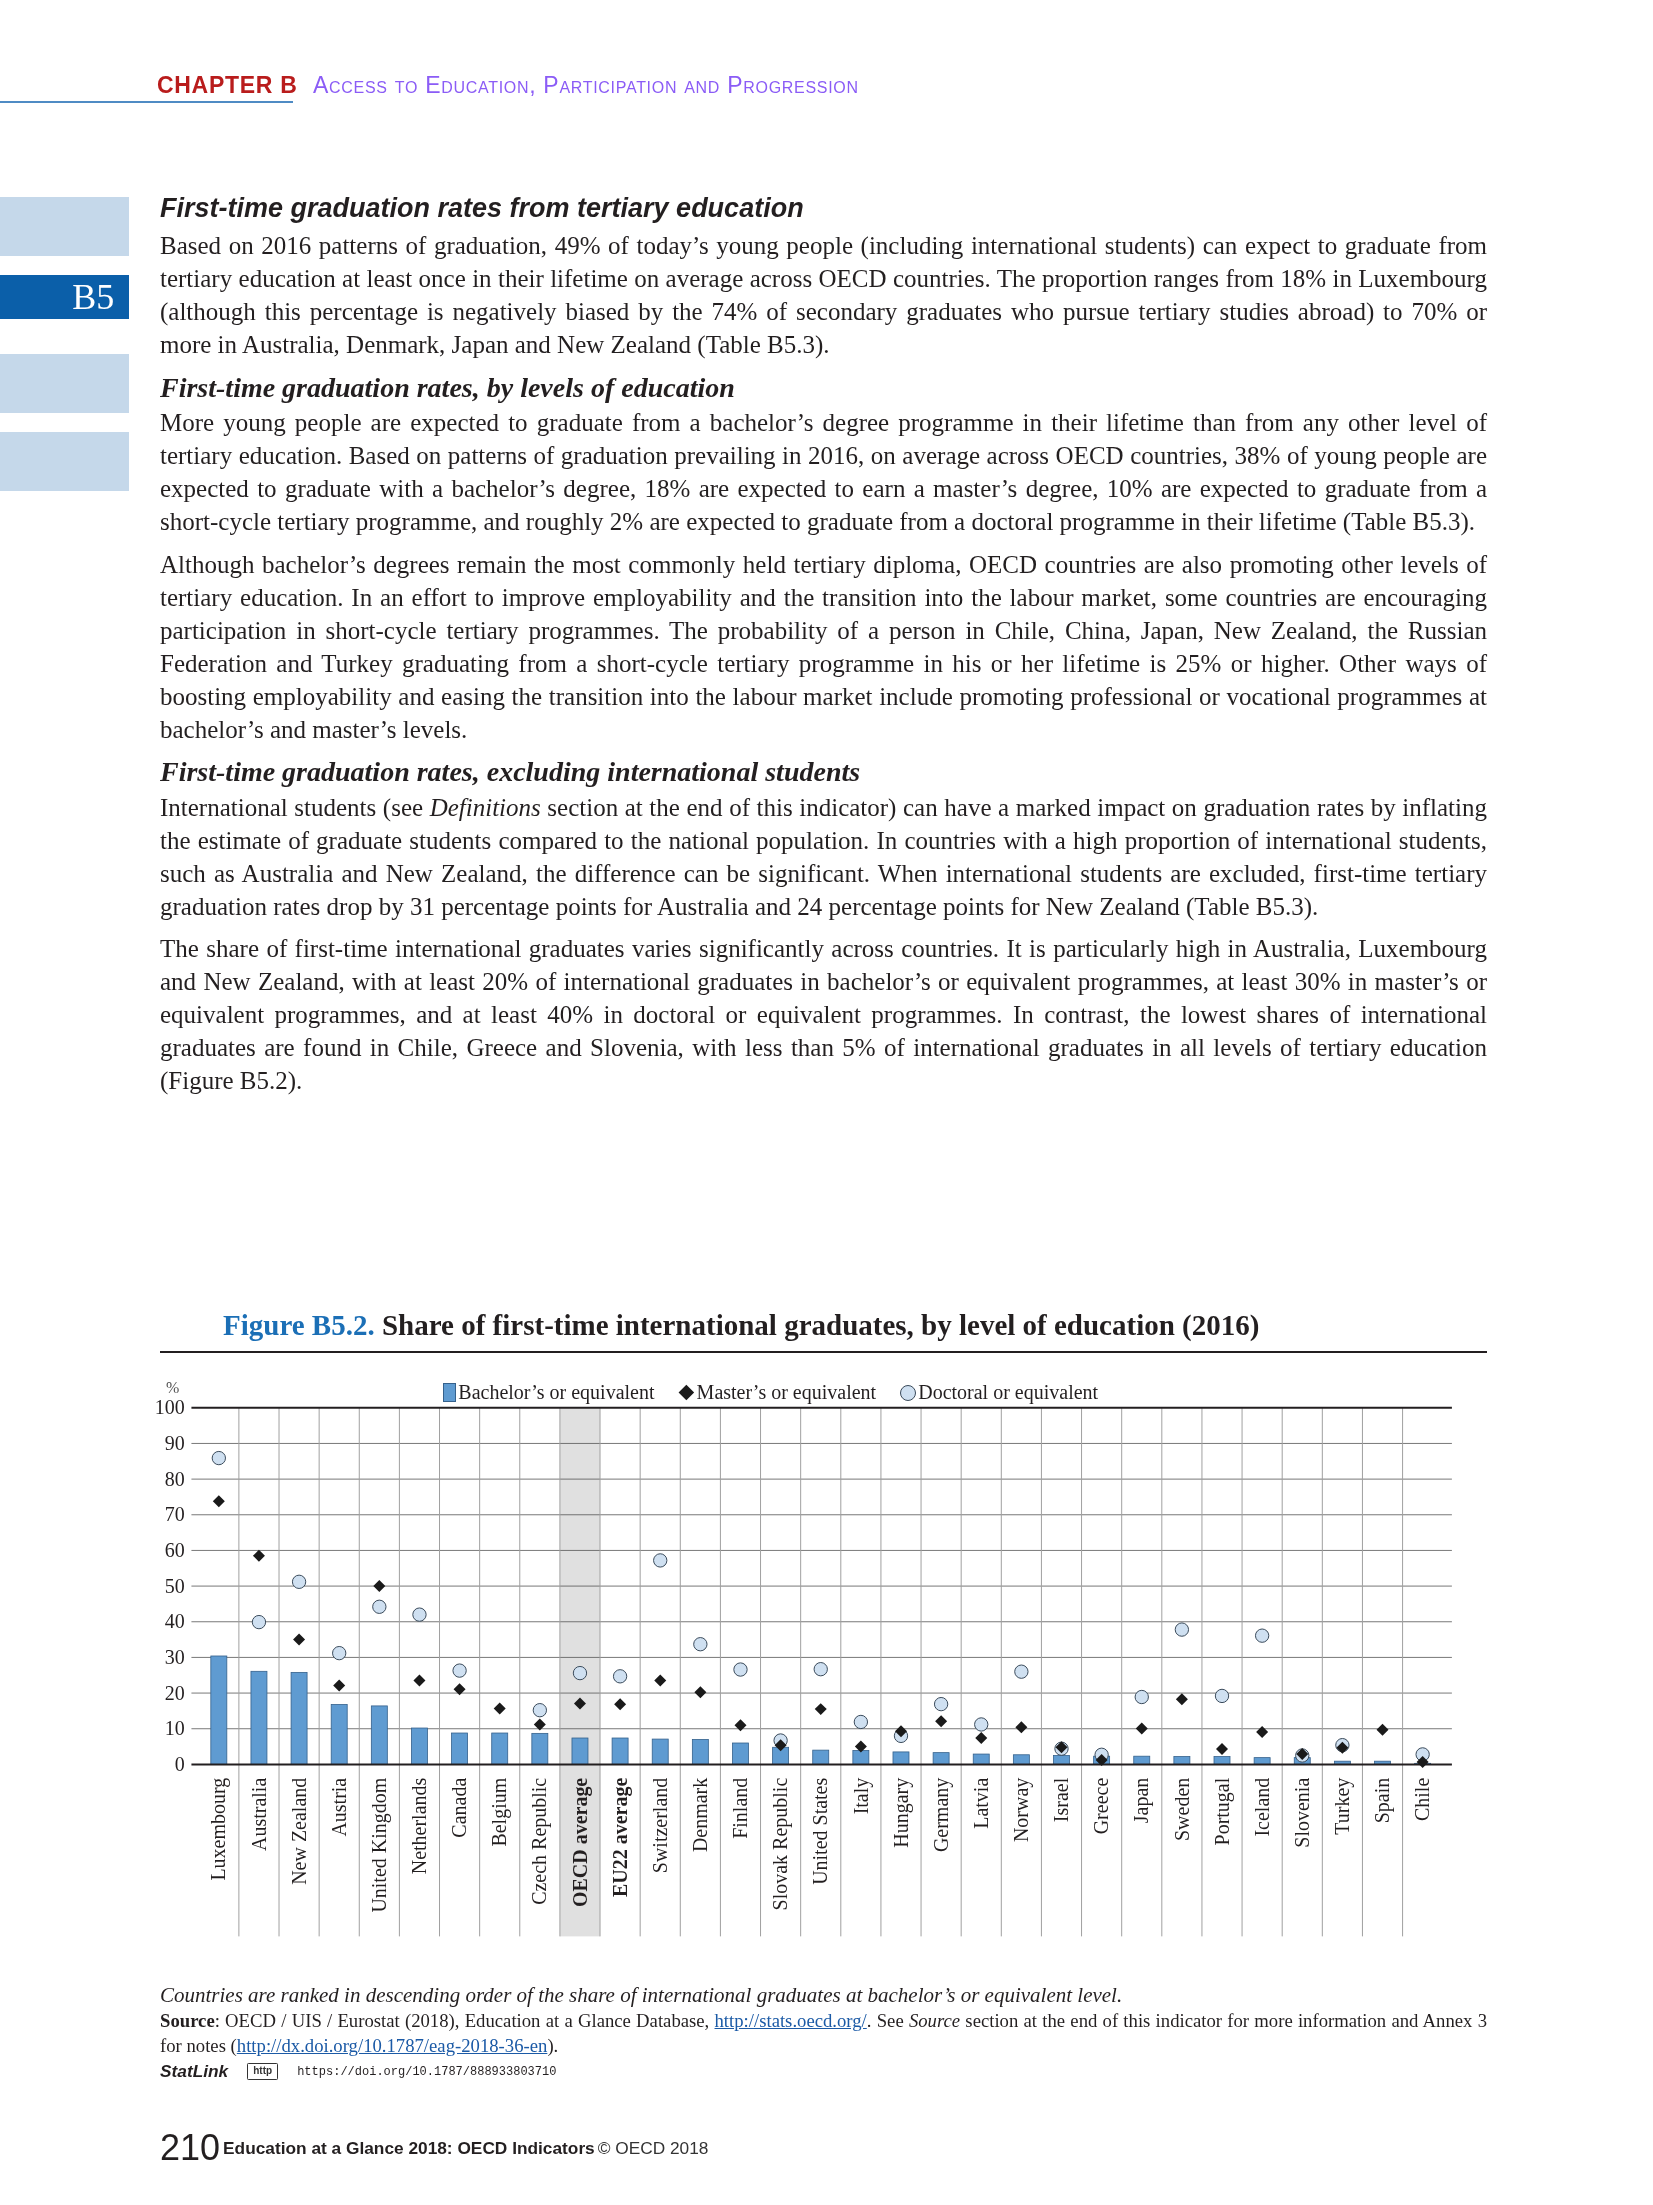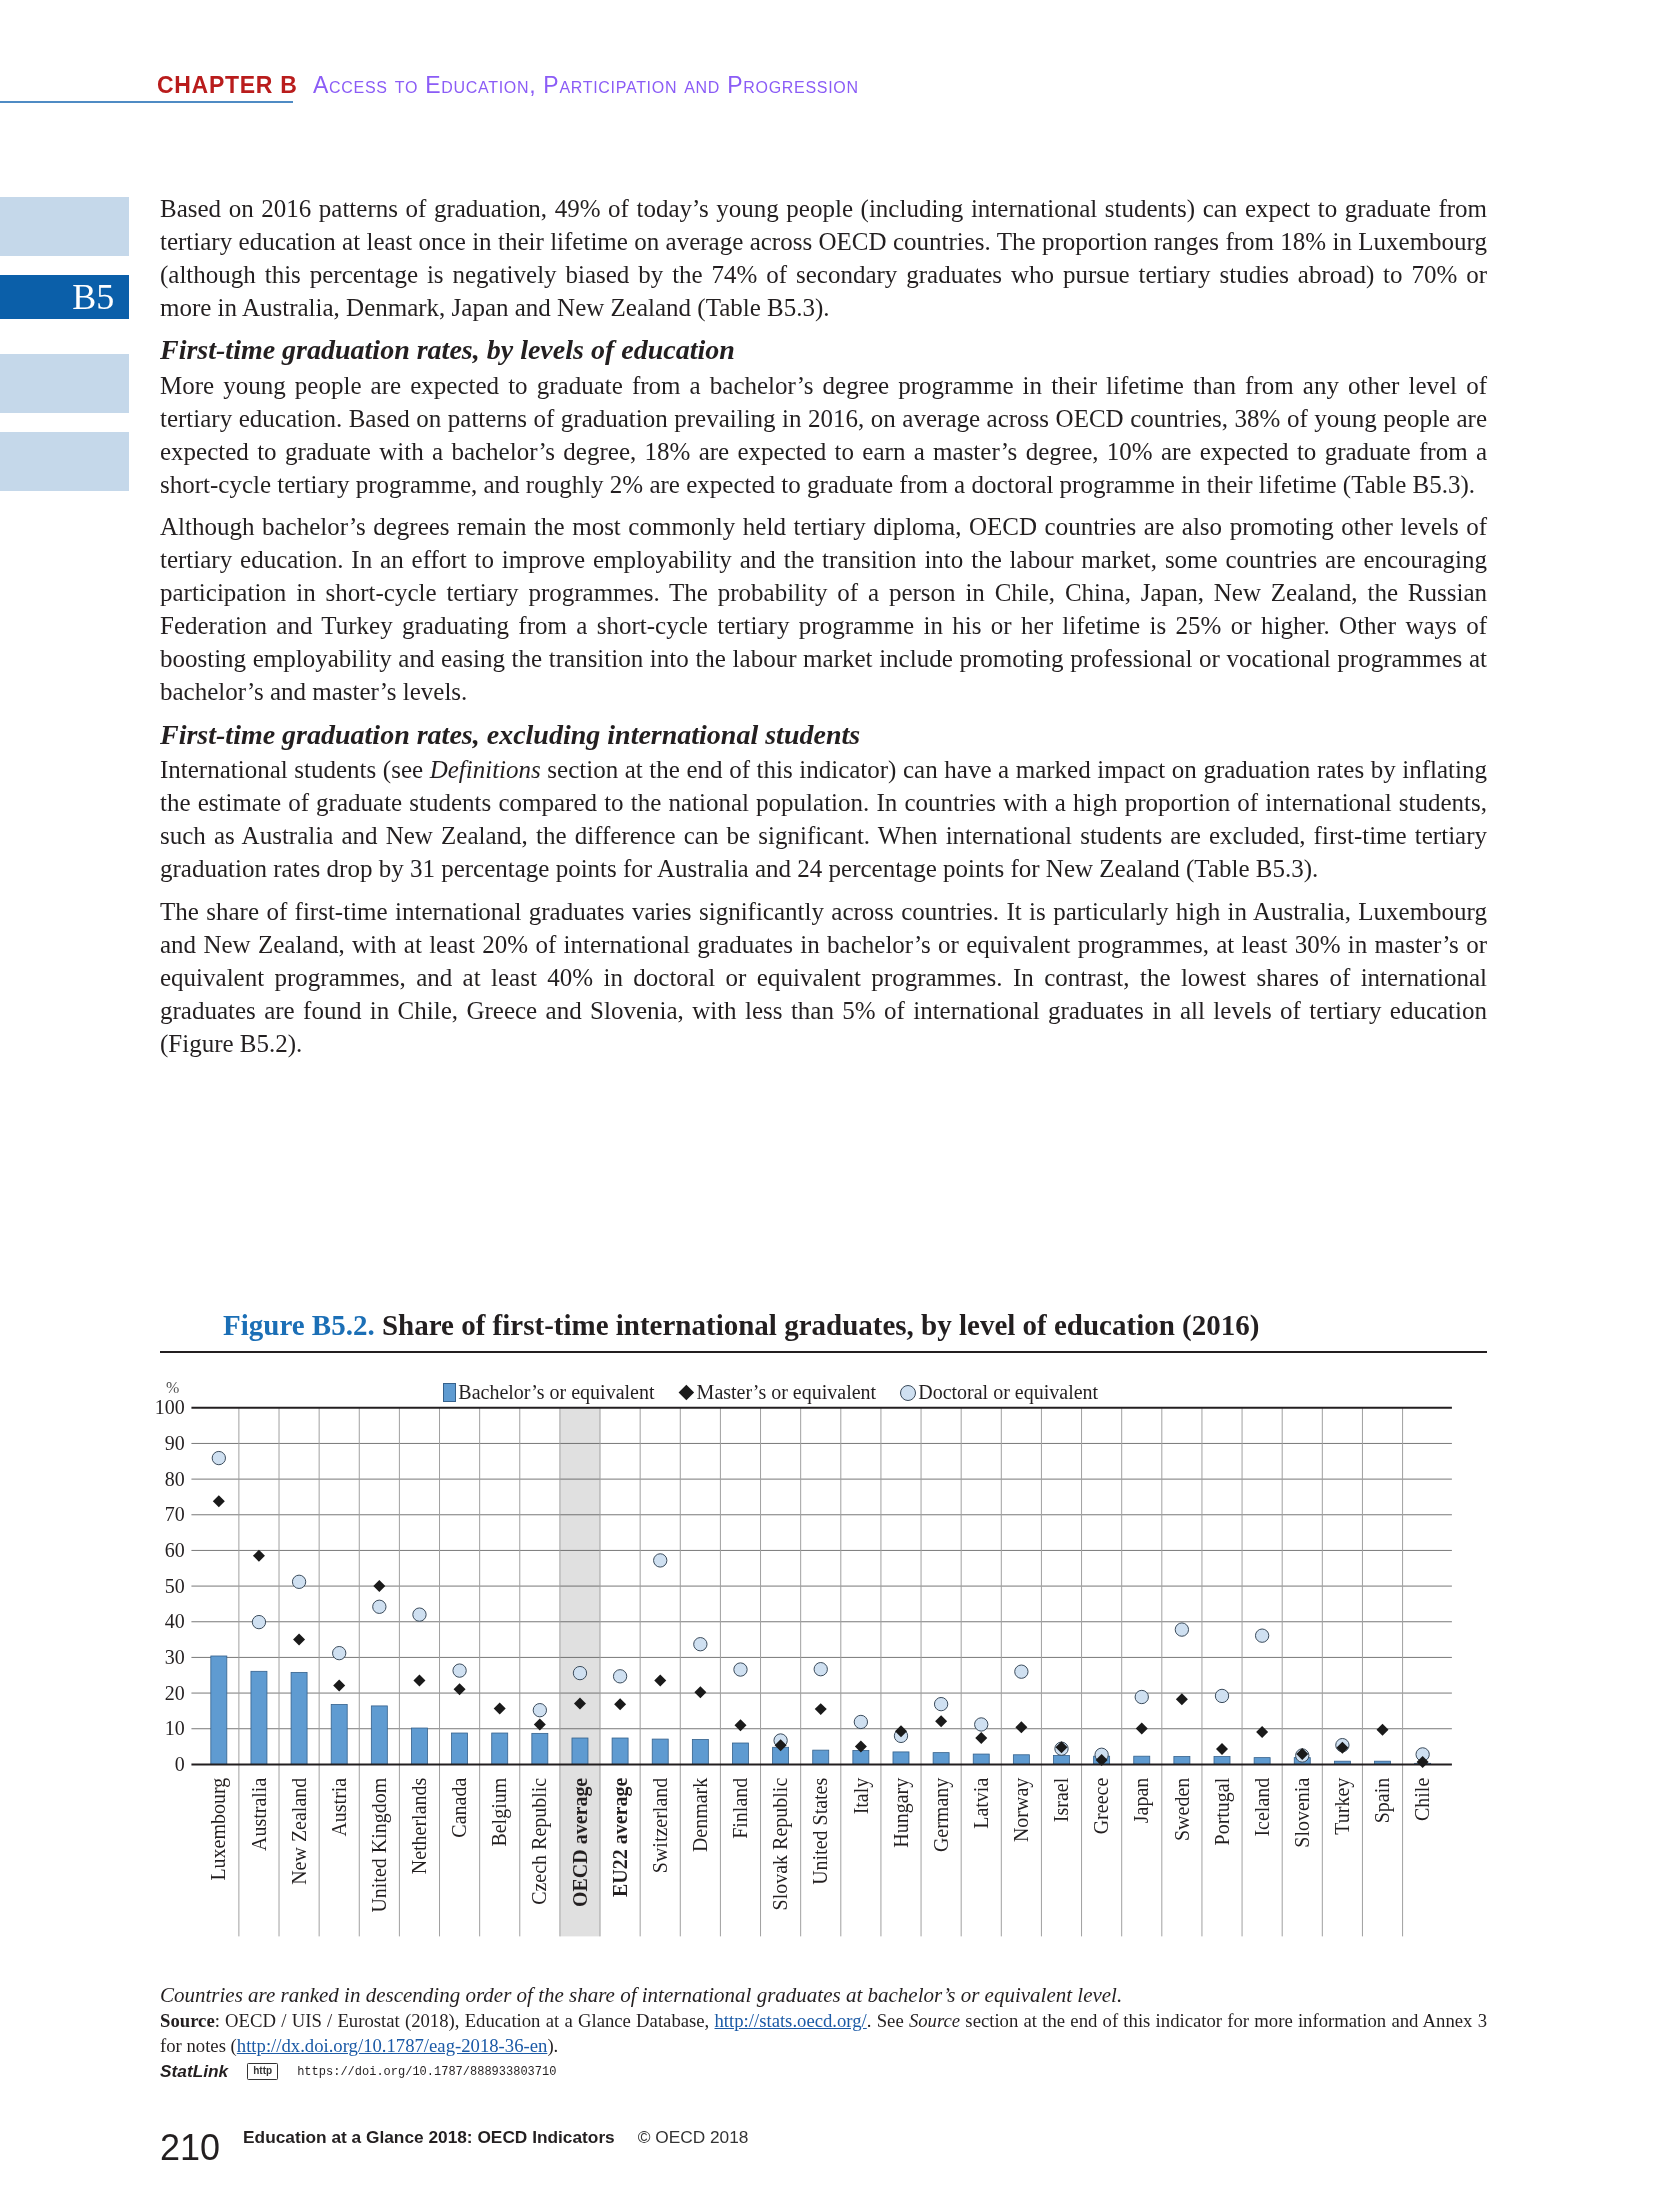--- a/index.html
+++ b/index.html
@@ -47,40 +47,41 @@
   #note { left:160px; top:1983px; width:1327px; font-size:21px; font-style:italic; }
   #source { left:160px; top:2008px; width:1327px; font-size:18.7px; line-height:25px; text-align:justify; }
   #source b { font-weight:bold; }
   #source a, #source .lnk { color:#1b5aa6; text-decoration:underline; }
   #statlink { left:160px; top:2061px; font-size:16px; display:flex; align-items:center; gap:19px; }
   #statlink-label { font-family:"Liberation Sans",sans-serif; font-style:italic; font-weight:bold; font-size:17.3px; }
   #statlink-url { font-family:Liberation Mono, monospace; font-size:12px; }
   #statlink-icon { width:29px; height:14.7px; border:1.3px solid #333; border-radius:1.3px; font-family:"Liberation Sans",sans-serif;
         font-size:10px; font-weight:bold; text-align:center; line-height:14.7px; color:#333; }
 
-  #footer { left:160px; top:2127px; display:flex; align-items:flex-start; gap:23px; white-space:nowrap; }
+  #footer { left:160px; top:2127px; display:flex; align-items:center; gap:3px; white-space:nowrap; }
   #page-num { font-family:"Liberation Sans",sans-serif; font-size:36px; font-weight:300; }
   #pub-title { font-family:"Liberation Sans",sans-serif; font-size:17.3px; font-weight:bold; }
   #copyright { font-family:"Liberation Sans",sans-serif; font-size:17.3px; color:#333; }
 </style>
 </head>
 <body>
 
 <div class="abs" id="header-rule"></div>
 <div class="abs" id="chapter-label">CHAPTER B</div>
 <div class="abs" id="chapter-title">Access to Education, Participation and Progression</div>
 
 <div class="abs side-tab" style="top:197px;height:59px;"></div>
 <div class="abs" id="tab-b5">
     <span>B5</span>
   </div>
 <div class="abs side-tab" style="top:354px;height:59px;"></div>
 <div class="abs side-tab" style="top:432px;height:59px;"></div>
 
 <div class="abs" id="content">
+  <h2 class="h-sans">First-time graduation rates from tertiary education</h2>
   <p class="para">Based on 2016 patterns of graduation, 49% of today’s young people (including international students) can expect to graduate from tertiary education at least once in their lifetime on average across OECD countries. The proportion ranges from 18% in Luxembourg (although this percentage is negatively biased by the 74% of secondary graduates who pursue tertiary studies abroad) to 70% or more in Australia, Denmark, Japan and New Zealand (Table B5.3).</p>
 
   <h3 class="h-serif">First-time graduation rates, by levels of education</h3>
   <p class="para">More young people are expected to graduate from a bachelor’s degree programme in their lifetime than from any other level of tertiary education. Based on patterns of graduation prevailing in 2016, on average across OECD countries, 38% of young people are expected to graduate with a bachelor’s degree, 18% are expected to earn a master’s degree, 10% are expected to graduate from a short-cycle tertiary programme, and roughly 2% are expected to graduate from a doctoral programme in their lifetime (Table B5.3).</p>
   <p class="para">Although bachelor’s degrees remain the most commonly held tertiary diploma, OECD countries are also promoting other levels of tertiary education. In an effort to improve employability and the transition into the labour market, some countries are encouraging participation in short-cycle tertiary programmes. The probability of a person in Chile, China, Japan, New Zealand, the Russian Federation and Turkey graduating from a short-cycle tertiary programme in his or her lifetime is 25% or higher. Other ways of boosting employability and easing the transition into the labour market include promoting professional or vocational programmes at bachelor’s and master’s levels.</p>
 
   <h3 class="h-serif">First-time graduation rates, excluding international students</h3>
   <p class="para"><span>International students (see </span><em>Definitions</em><span> section at the end of this indicator) can have a marked impact on graduation rates by inflating the estimate of graduate students compared to the national population. In countries with a high proportion of international students, such as Australia and New Zealand, the difference can be significant. When international students are excluded, first-time tertiary graduation rates drop by 31 percentage points for Australia and 24 percentage points for New Zealand (Table B5.3).</span></p>
   <p class="para">The share of first-time international graduates varies significantly across countries. It is particularly high in Australia, Luxembourg and New Zealand, with at least 20% of international graduates in bachelor’s or equivalent programmes, at least 30% in master’s or equivalent programmes, and at least 40% in doctoral or equivalent programmes. In contrast, the lowest shares of international graduates are found in Chile, Greece and Slovenia, with less than 5% of international graduates in all levels of tertiary education (Figure B5.2).</p>
 </div>

